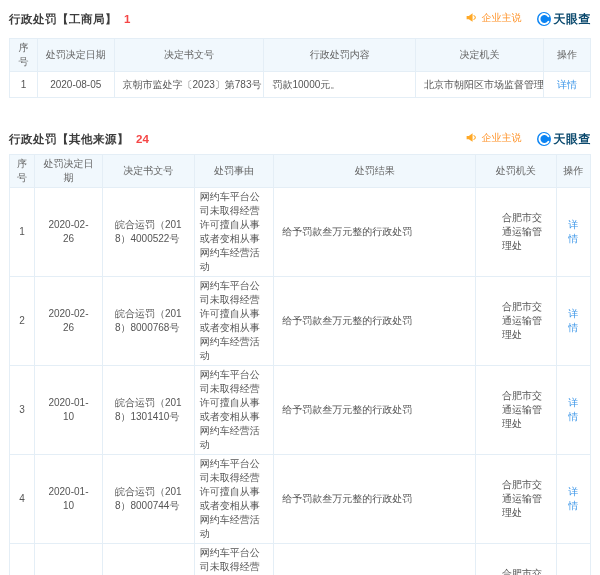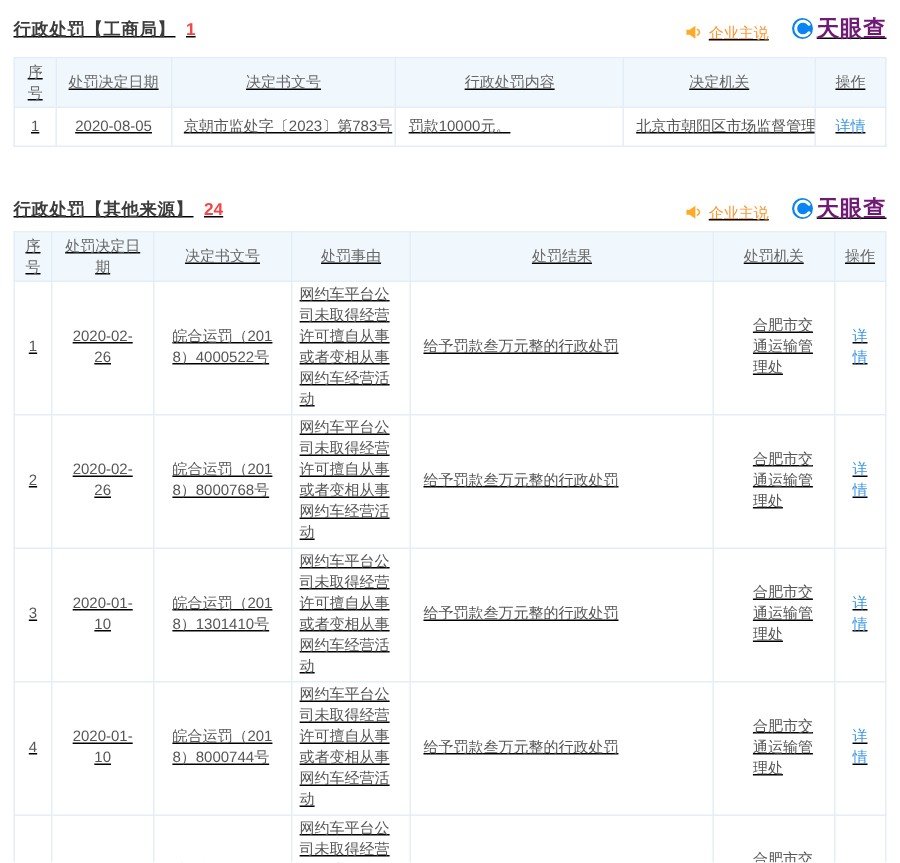--- a/index.html
+++ b/index.html
@@ -1,30 +1,30 @@
 <!DOCTYPE html>
 <html><head>
 <meta charset="utf-8">
 <style>
   * { margin:0; padding:0; box-sizing:border-box; }
   html,body { background:#fff; }
   body { font-family:"Liberation Sans","DejaVu Sans",sans-serif; }
-  .page { width:600px; height:575px; overflow:hidden; background:#ffffff; padding:11px 9px 0 9px;text-decoration:underline; }
+  .page { width:600px; height:575px; overflow:hidden; background:#ffffff; padding:11px 9px 0 9px; }
 
   .section-header { display:flex; justify-content:space-between; align-items:center; height:16px; }
   .sec1 .section-header { margin-bottom:11px; }
   .sec2 { margin-top:33px; }
   .sec2 .section-header { margin-bottom:7px; }
   .title-wrap { display:flex; align-items:baseline; }
   .section-title { font-size:11.5px; font-weight:bold; color:#3c3c3c; letter-spacing:0.5px; }
   .section-count { font-size:11.5px; font-weight:bold; color:#f54545; margin-left:7px; }
-  .header-right { display:flex; align-items:flex-end; gap:15px; }
+  .header-right { display:flex; align-items:flex-start; gap:15px; }
   .qiye { display:flex; align-items:center; gap:4px; font-size:10px; color:#ff9329; text-decoration:none; cursor:pointer; }
   .logo { display:flex; align-items:center; gap:3px; }
-  .logo-text { font-size:15px; font-weight:bold; color:#701a75; letter-spacing:0.5px; }
+  .logo-text { font-size:12px; font-weight:bold; color:#0c4a6e; letter-spacing:0.5px; }
 
   table { width:100%; border-collapse:collapse; table-layout:fixed; font-size:10px; color:#555; }
   th { background:#f1f8fd; color:#666; font-weight:normal; border:1px solid #e4eef6; text-align:center; padding:2px 4px; }
   td { border:1px solid #e4eef6; padding:2px 8px; vertical-align:middle; line-height:14px; }
   .t1 th { height:26px; }
   .t1 td { height:26px; }
   .t2 th { height:27px; }
   .t2 tr.data-row td { height:80px; }
   .c { text-align:center; }
   .l { text-align:left; }

